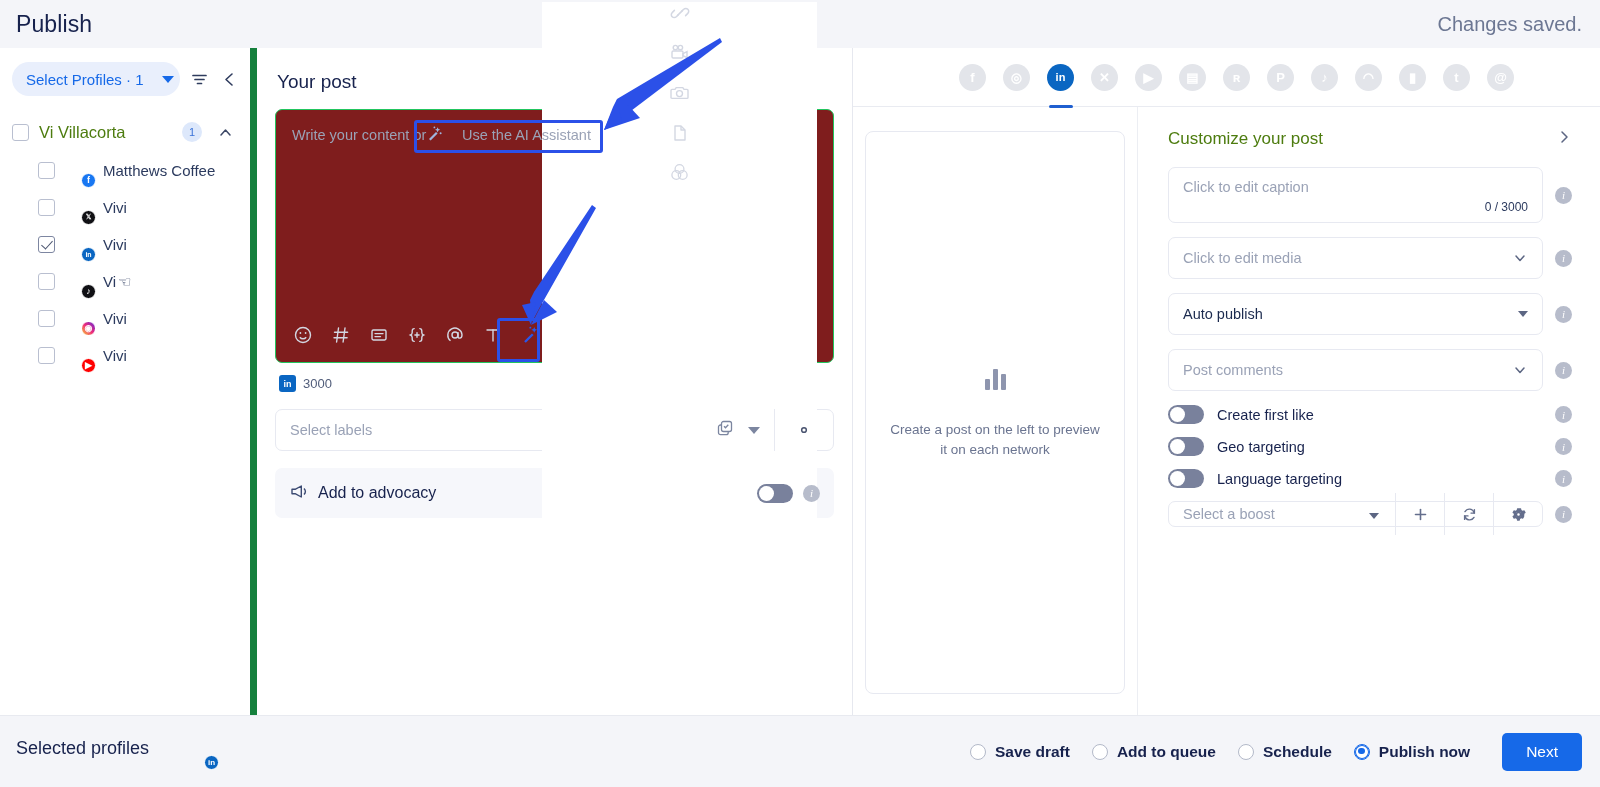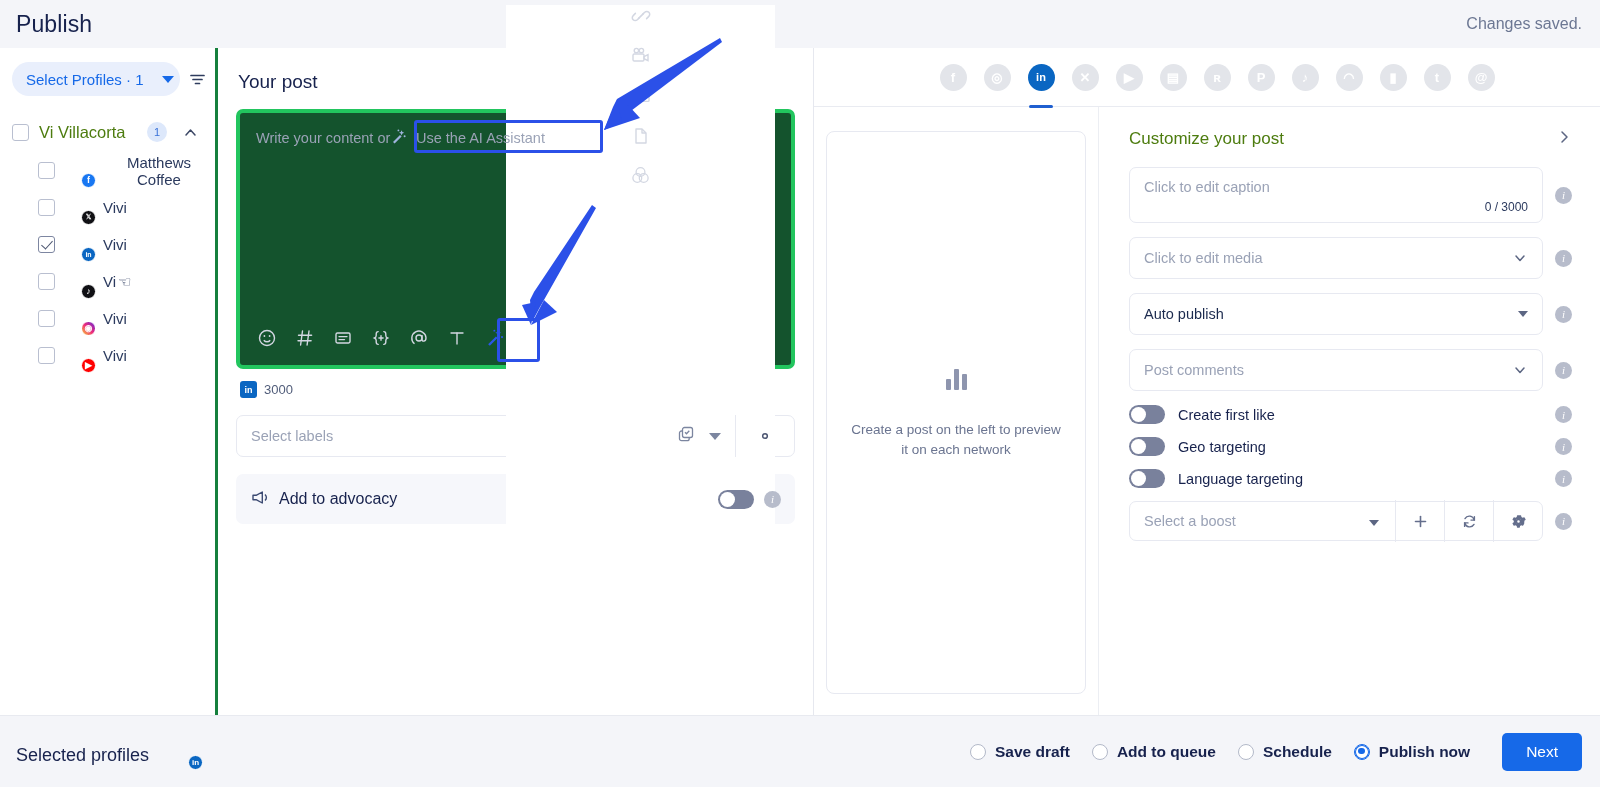--- a/index.html
+++ b/index.html
@@ -13,29 +13,29 @@
   .app { position: relative; width: 1600px; height: 787px; }
 
   
   .topbar {
     position: absolute; top: 0; left: 0; width: 1600px; height: 48px;
     background: #f4f5f9;
     display: flex; align-items: center; justify-content: space-between;
     padding: 0 18px 0 16px;
   }
   .topbar-title { font-size: 23px; color: #17224d; letter-spacing: .1px; }
-  .topbar-status { font-size: 16px; color: #6c7793; }
+  .topbar-status { font-size: 20px; color: #6c7793; }
 
   
   .body { position: absolute; top: 48px; left: 0; width: 1600px; height: 667px; display: flex; }
 
   
   .sidebar {
-    width: 218px; height: 667px; background: #fff;
-    border-right: 3px solid #15803d;
+    width: 257px; height: 667px; background: #fff;
+    border-right: 7px solid #15803d;
     padding-top: 14px;
   }
   .sidebar-top { display: flex; align-items: center; padding: 0 10px 0 12px; gap: 8px; }
   .select-profiles {
     background: #e9effc; border-radius: 18px; height: 34px;
     display: flex; align-items: center; gap: 18px;
     padding: 0 12px 0 14px; cursor: pointer;
     min-width: 168px; justify-content: space-between;
   }
   .select-profiles .sp-label { font-size: 15px; color: #1669e8; white-space: nowrap; }
@@ -74,21 +74,21 @@
     position: absolute; right: -4px; bottom: -4px; width: 15px; height: 15px; border-radius: 50%;
     display: flex; align-items: center; justify-content: center;
     border: 1.5px solid #fff; font-size: 8px; color: #fff; font-weight: bold;
   }
   .profile-name { font-size: 15px; color: #2b3a5e; text-align: center; }
   .cursor-hand { display: inline-block; margin-left: 2px; color: #2b3a5e; }
 
   
   .center { width: 596px; height: 667px; background: #fff; border-right: 1px solid #e6e8ef; padding: 20px 18px 0 18px; }
   .center-title { font-size: 19px; color: #17224d; margin: 3px 0 16px 2px; }
-  .editor-card { border: 4px solid #22c55e; border-radius: 7px; background: #14532d; }
+  .editor-card { border: 1px solid #22c55e; border-radius: 7px; background: #7f1d1d; }
   .editor-area { height: 198px; padding: 14px 16px; position: relative; }
   .placeholder-line { font-size: 14.5px; color: #9aa2b6; line-height: 22px; }
   .toolbar {
     height: 54px; display: flex; align-items: center; justify-content: space-between;
     padding: 0 16px; border-top: 0px;
   }
   .tgroup { display: flex; align-items: center; gap: 16px; }
   .tgroup.right { gap: 18px; }
   .tool { width: 22px; height: 22px; display: flex; align-items: center; justify-content: center; color: #d3d7e2; cursor: pointer; }
   .tool svg { display: block; }
@@ -158,33 +158,33 @@
     display: flex; align-items: center; padding: 0 14px; height: 42px; position: relative; cursor: text;
   }
   .field.tall { height: 56px; align-items: flex-start; padding-top: 11px; }
   .field-ph { font-size: 14.5px; color: #9aa2b6; }
   .field-val { font-size: 14.5px; color: #1b2a4e; }
   .char-count { position: absolute; right: 14px; bottom: 8px; font-size: 12px; color: #2b3a5e; }
   .field-caret { margin-left: auto; color: #6f7894; display: flex; align-items: center; }
   .toggle-row { display: flex; align-items: center; gap: 13px; margin-bottom: 13px; }
   .toggle-row .tlabel { font-size: 14.5px; color: #17224d; flex: 1; }
   .boost-row { display: flex; align-items: center; gap: 12px; margin-top: 6px; }
-  .boost-box { flex: 1; height: 40px; border: 1px solid #e7e9f1; border-radius: 7px; display: flex; align-items: center; justify-content: flex-end; }
+  .boost-box { flex: 1; height: 26px; border: 1px solid #e7e9f1; border-radius: 7px; display: flex; align-items: center; justify-content: flex-end; }
   .boost-sel { flex: 1; padding-left: 14px; font-size: 14.5px; color: #9aa2b6; }
   .boost-caret { padding-right: 16px; }
   .boost-btn { width: 49px; height: 42px; display: flex; align-items: center; justify-content: center;
                border-left: 1px solid #e7e9f1; color: #646e8c; cursor: pointer; }
 
   
   .bottombar {
     position: absolute; left: 0; bottom: 0; width: 1600px; height: 72px;
     background: #f4f5f9; display: flex; align-items: center; justify-content: space-between;
     padding: 0 18px 0 16px; border-top: 1px solid #e8eaf0;
   }
-  .bb-left { display: flex; align-items: flex-end; gap: 22px; }
+  .bb-left { display: flex; align-items: flex-start; gap: 38px; }
   .bb-label { font-size: 18px; color: #17224d; }
   .bb-avatar { position: relative; width: 28px; height: 28px; }
   .bb-right { display: flex; align-items: center; gap: 22px; }
   .radio-item { display: flex; align-items: center; gap: 9px; cursor: pointer; font-weight: bold; }
   .radio {
     width: 16px; height: 16px; border-radius: 50%; border: 1.6px solid #b3b9c9; background: #fff; position: relative; flex: none;
   }
   .radio.sel { border-color: #1669e8; border-width: 1.6px; }
   .radio.sel::after {
     content:""; position: absolute; left: 3px; top: 3px; width: 6.8px; height: 6.8px; border-radius: 50%; background: #1669e8;
@@ -283,21 +283,21 @@
           </div>
         </div>
     </div>
 
     <div class="center">
       <div class="center-title">Your post</div>
 
       <div class="editor-card">
         <div class="editor-area">
           <span class="placeholder-line">Write your content or</span>
-          <span style="position:absolute;left:150px;top:14px;display:inline-flex;align-items:center;gap:9px;">
+          <span style="position:absolute;left:150px;top:14px;display:inline-flex;align-items:center;gap:19px;">
             <span>
               <svg width="17" height="17" viewBox="0 0 17 17">
                   <g fill="#9fb4dd">
                     <path d="M3 14l7-7 1.6 1.6-7 7z"></path>
                     <path d="M11.6 2.2l.8 1.8 1.8.8-1.8.8-.8 1.8-.8-1.8-1.8-.8 1.8-.8z"></path>
                     <circle cx="14.6" cy="8.2" r="1"></circle>
                     <circle cx="8.4" cy="2.4" r=".9"></circle>
                   </g>
                 </svg>
             </span>

